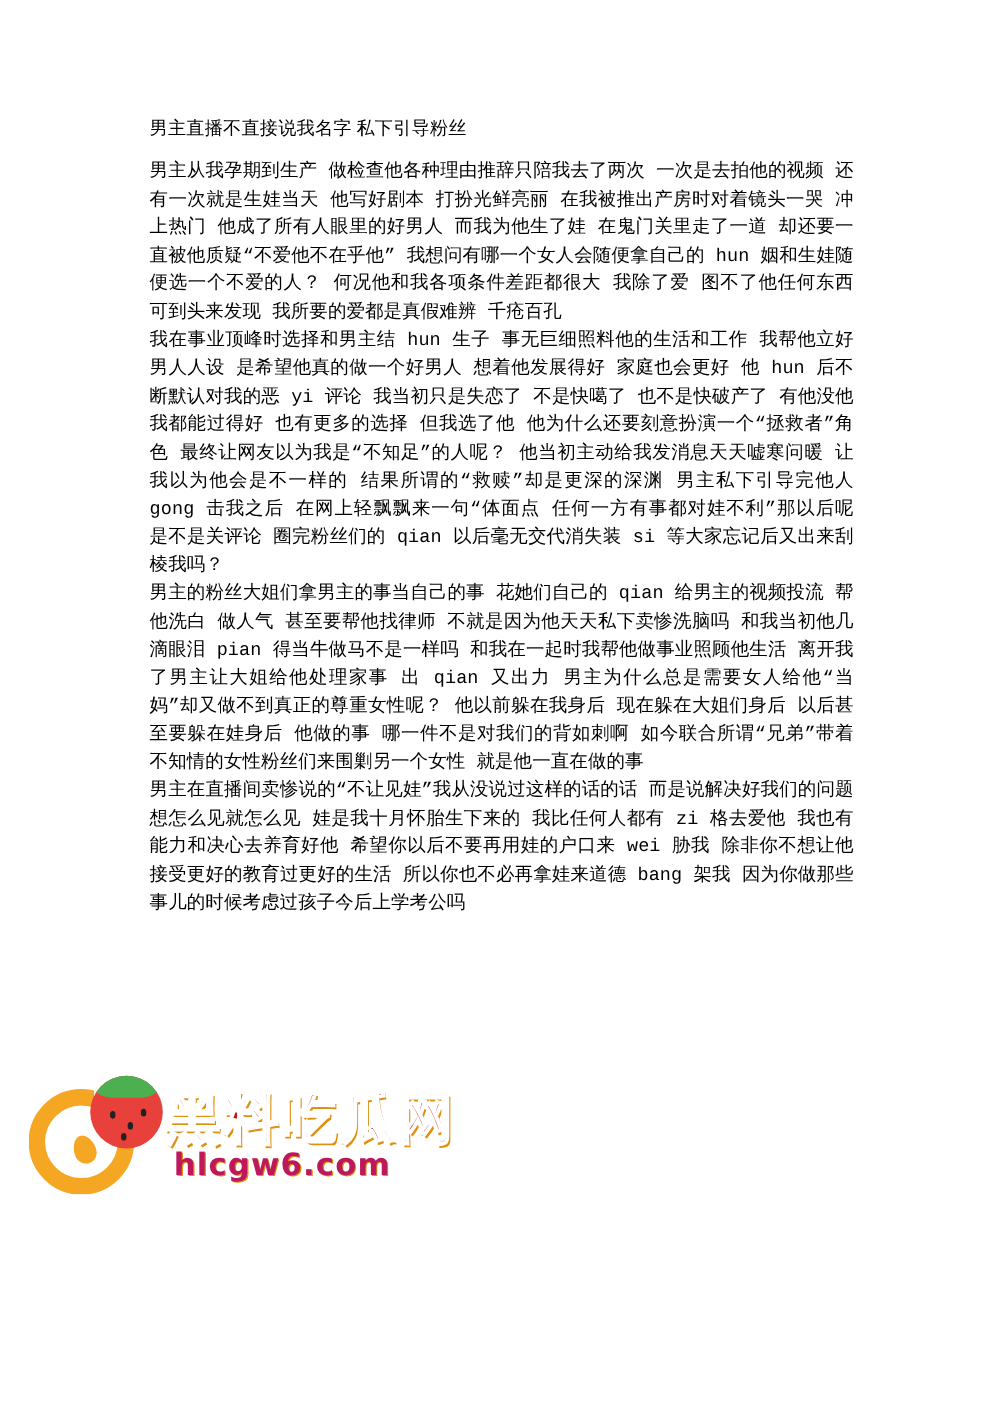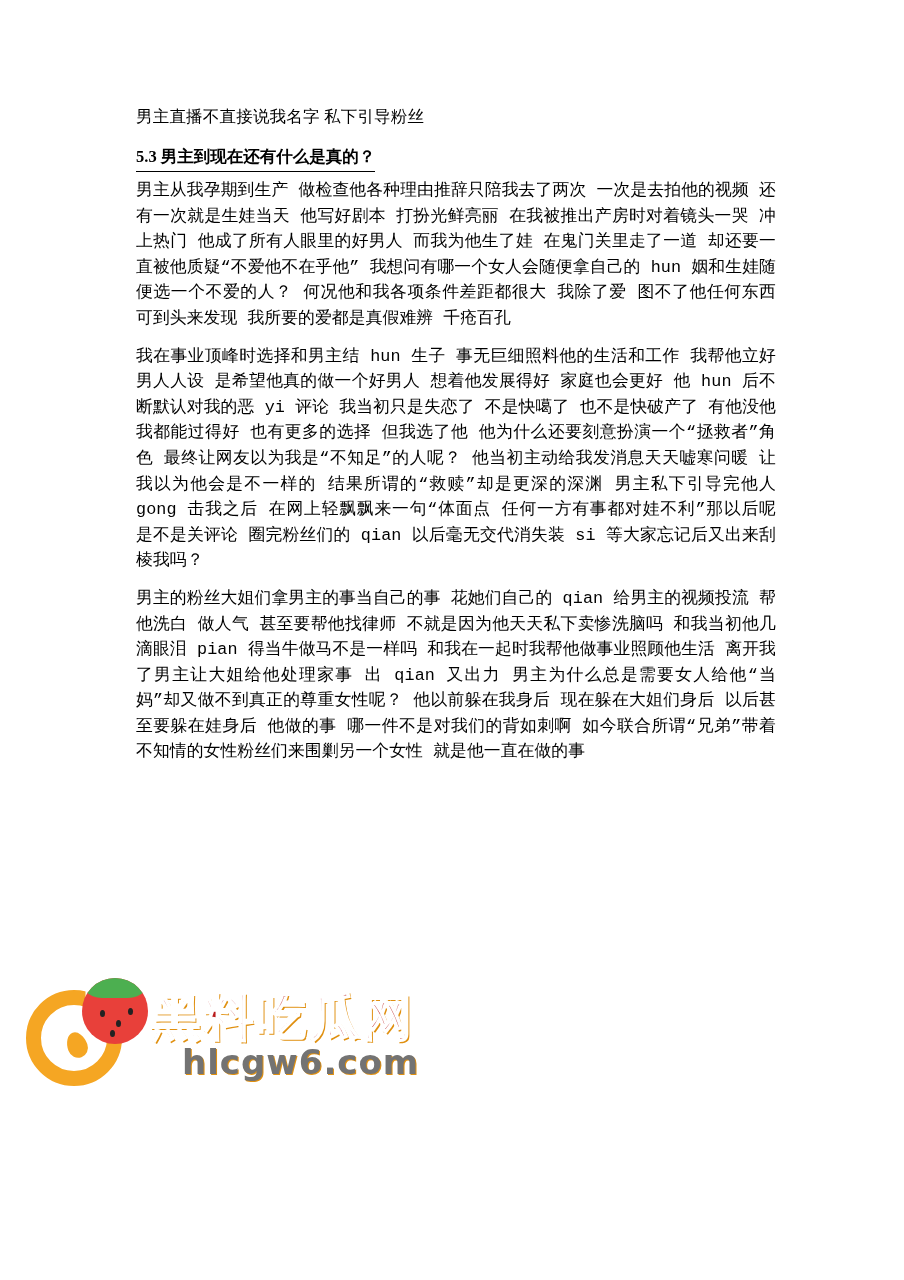--- a/index.html
+++ b/index.html
@@ -49,21 +49,21 @@
   .para {
     font-size: 16.8px;
     line-height: 25.6px;
     margin: 0;
     text-align: justify;
     text-justify: inter-character;
     letter-spacing: 0.1px;
     font-family: Liberation Mono, monospace;
   }
   .para + .para {
-    margin-top: 12px;
+    margin-top: 0px;
   }
   
   .watermark {
     position: absolute;
     left: 20px;
     bottom: 18px;
     width: 450px;
     height: 130px;
   }
   .wm-ring {
@@ -123,53 +123,51 @@
     letter-spacing: 3px;
     -webkit-text-stroke: 2px #fff;
     text-shadow:
       2px 2px 0 #e09010,
       -1px -1px 0 #ffffff,
       1px -1px 0 #ffffff,
       -1px 1px 0 #ffffff;
   }
   .wm-url {
     position: absolute;
-    left: 162px;
+    left: 138px;
     top: 70px;
     font-family: "DejaVu Sans", "Liberation Sans", sans-serif;
-    font-size: 34px;
+    font-size: 28px;
     font-weight: bold;
-    color: #737373;
+    color: #be185d;
     letter-spacing: 1px;
     text-shadow:
       1px 1px 0 #e09010,
       -1px -1px 0 #ffffff,
       1px -1px 0 #ffffff,
       -1px 1px 0 #ffffff;
   }
 </style>
 </head>
 <body>
 
 <div class="page">
 
   <div class="content">
 
     <p class="line-top">男主直播不直接说我名字 私下引导粉丝</p>
 
-    <div class="heading-wrap">
-      <span class="heading">5.3 男主到现在还有什么是真的？</span>
-    </div>
 
     <p class="para">男主从我孕期到生产 做检查他各种理由推辞只陪我去了两次 一次是去拍他的视频 还有一次就是生娃当天 他写好剧本 打扮光鲜亮丽 在我被推出产房时对着镜头一哭 冲上热门 他成了所有人眼里的好男人 而我为他生了娃 在鬼门关里走了一道 却还要一直被他质疑“不爱他不在乎他” 我想问有哪一个女人会随便拿自己的 hun 姻和生娃随便选一个不爱的人？ 何况他和我各项条件差距都很大 我除了爱 图不了他任何东西 可到头来发现 我所要的爱都是真假难辨 千疮百孔</p>
 
     <p class="para">我在事业顶峰时选择和男主结 hun 生子 事无巨细照料他的生活和工作 我帮他立好男人人设 是希望他真的做一个好男人 想着他发展得好 家庭也会更好 他 hun 后不断默认对我的恶 yi 评论 我当初只是失恋了 不是快噶了 也不是快破产了 有他没他我都能过得好 也有更多的选择 但我选了他 他为什么还要刻意扮演一个“拯救者”角色 最终让网友以为我是“不知足”的人呢？ 他当初主动给我发消息天天嘘寒问暖 让我以为他会是不一样的 结果所谓的“救赎”却是更深的深渊 男主私下引导完他人 gong 击我之后 在网上轻飘飘来一句“体面点 任何一方有事都对娃不利”那以后呢 是不是关评论 圈完粉丝们的 qian 以后毫无交代消失装 si 等大家忘记后又出来刮棱我吗？</p>
 
     <p class="para">男主的粉丝大姐们拿男主的事当自己的事 花她们自己的 qian 给男主的视频投流 帮他洗白 做人气 甚至要帮他找律师 不就是因为他天天私下卖惨洗脑吗 和我当初他几滴眼泪 pian 得当牛做马不是一样吗 和我在一起时我帮他做事业照顾他生活 离开我了男主让大姐给他处理家事 出 qian 又出力 男主为什么总是需要女人给他“当妈”却又做不到真正的尊重女性呢？ 他以前躲在我身后 现在躲在大姐们身后 以后甚至要躲在娃身后 他做的事 哪一件不是对我们的背如刺啊 如今联合所谓“兄弟”带着不知情的女性粉丝们来围剿另一个女性 就是他一直在做的事</p>
 
+    <p class="para">男主在直播间卖惨说的“不让见娃”我从没说过这样的话的话 而是说解决好我们的问题想怎么见就怎么见 娃是我十月怀胎生下来的 我比任何人都有 zi 格去爱他 我也有能力和决心去养育好他 希望你以后不要再用娃的户口来 wei 胁我 除非你不想让他接受更好的教育过更好的生活 所以你也不必再拿娃来道德 bang 架我 因为你做那些事儿的时候考虑过孩子今后上学考公吗</p>
 
   </div>
 
   <div class="watermark">
     <div class="wm-ring"></div>
     <div class="wm-seed"></div>
     <div class="wm-melon">
       <span class="wm-dot" style="left:18px; top:32px;"></span>
       <span class="wm-dot" style="left:34px; top:42px;"></span>
       <span class="wm-dot" style="left:46px; top:30px;"></span>

